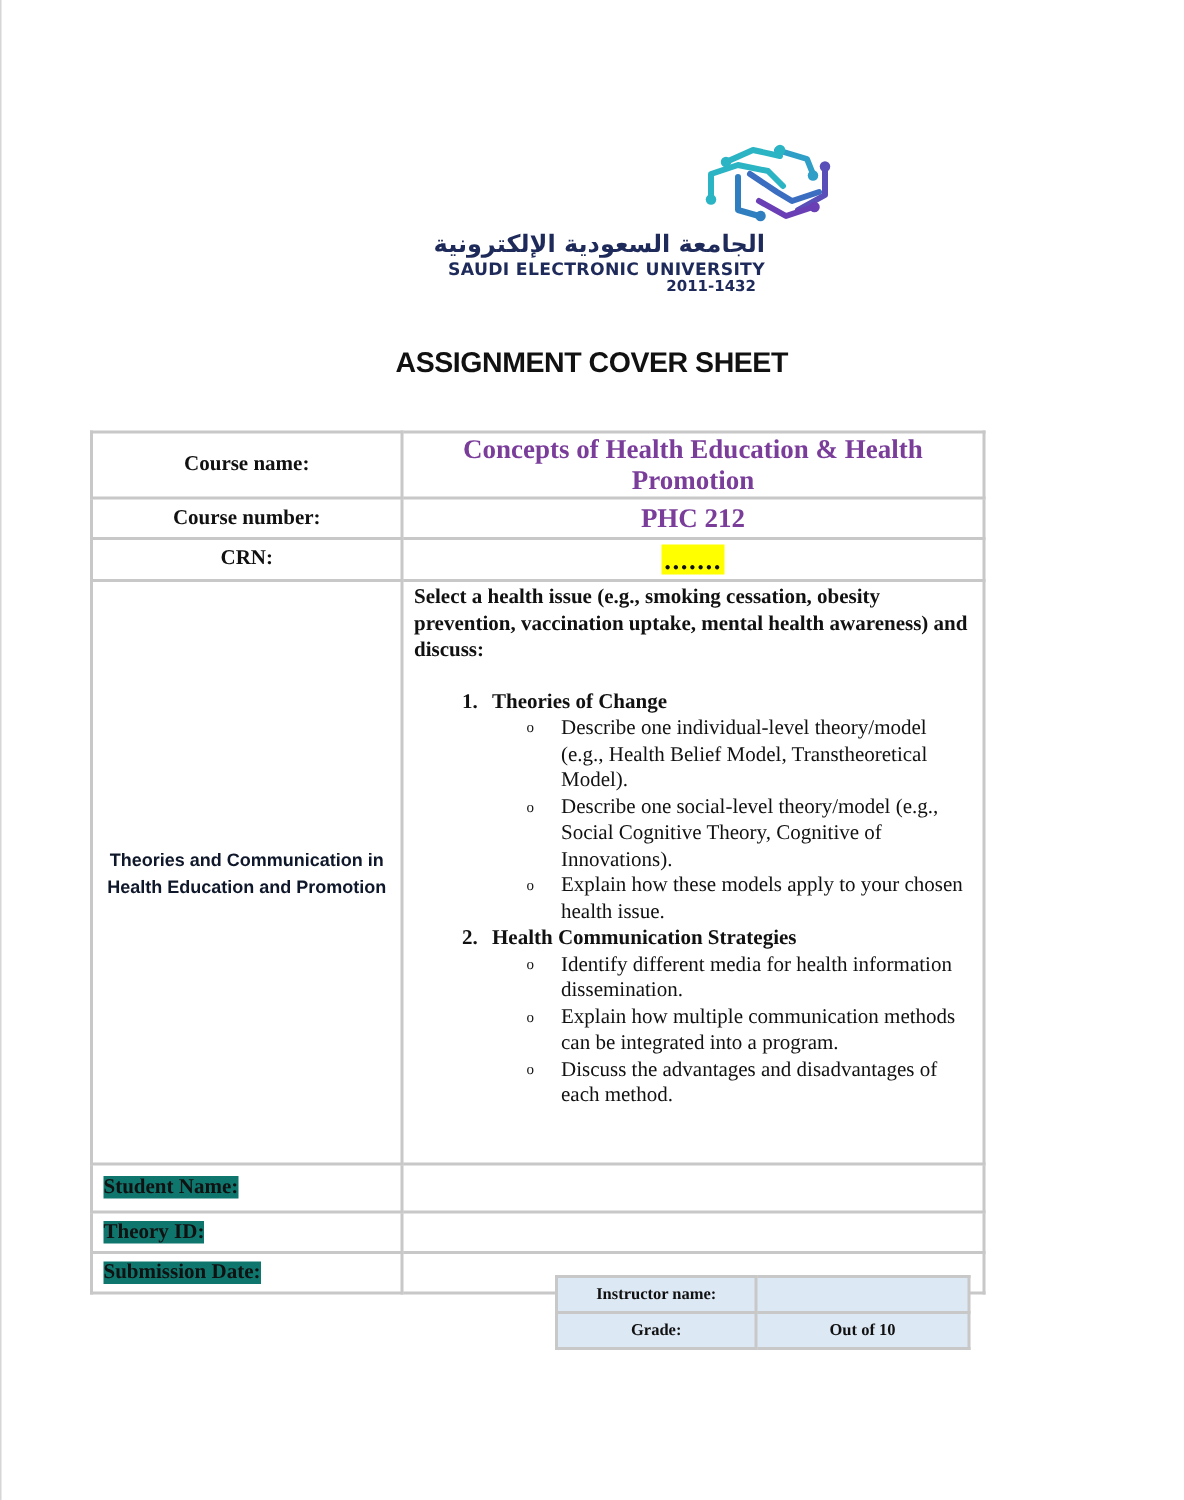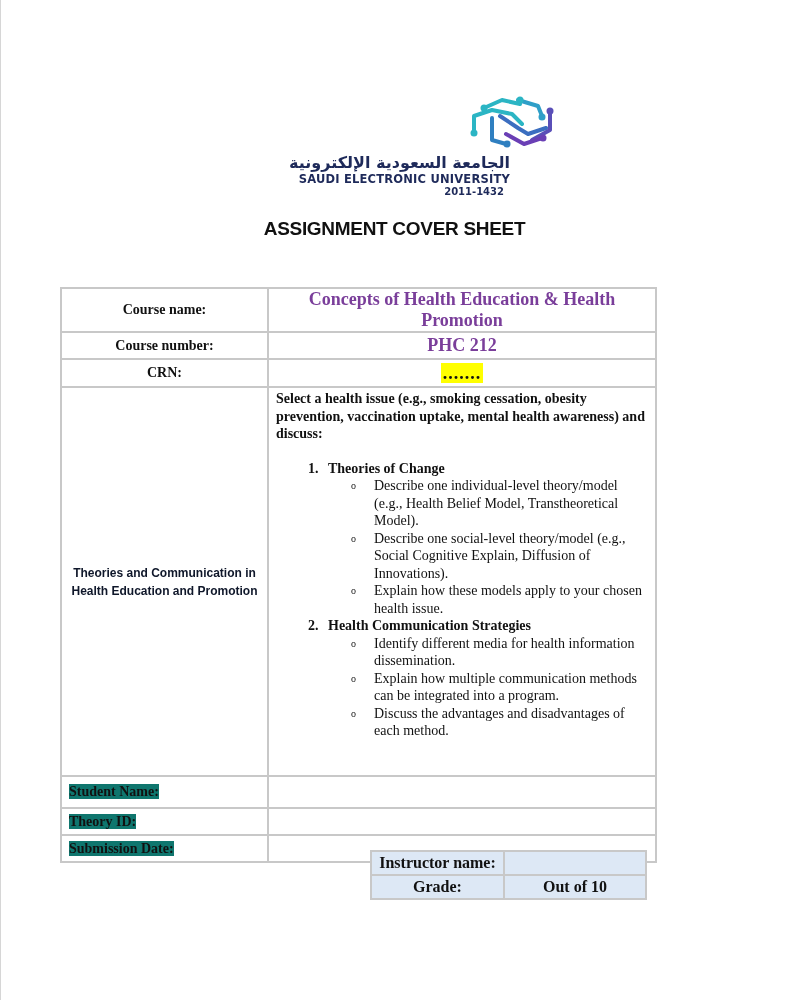--- a/index.html
+++ b/index.html
@@ -5,21 +5,21 @@
   html, body { margin: 0; padding: 0; background: #ffffff; }
   body { width: 789px; height: 1000px; position: relative; overflow: hidden; }
   .page-edge { position: absolute; left: 0; top: 0; width: 1px; height: 1000px; background: #d6d6d6; }
 
   .logo { position: absolute; left: 250px; top: 94px; width: 320px; height: 110px; }
   .logo svg.mark { position: absolute; left: 212px; top: 0; width: 100px; height: 56px; }
   .logo .ar { position: absolute; left: 4px; top: 60px; width: 256px; text-align: right; font-family: "DejaVu Sans", sans-serif; font-weight: bold; font-size: 16px; color: #1e2a5a; direction: rtl; line-height: 18px; }
   .logo .en-name { position: absolute; left: 4px; top: 78px; width: 256px; text-align: right; font-family: "DejaVu Sans", sans-serif; font-weight: bold; font-size: 11.5px; color: #1e2a5a; letter-spacing: 0.2px; }
   .logo .years { position: absolute; left: 4px; top: 92px; width: 250px; text-align: right; font-family: "DejaVu Sans", sans-serif; font-weight: bold; font-size: 10px; color: #1e2a5a; }
 
-  .doc-title { position: absolute; left: 0; width: 789px; top: 218px; text-align: center; font-family: "Liberation Sans", sans-serif; font-weight: bold; font-size: 19px; color: #111; letter-spacing: -0.3px; }
+  .doc-title { position: absolute; left: 0; width: 789px; top: 232px; text-align: center; font-family: "Liberation Sans", sans-serif; font-weight: bold; font-size: 19px; color: #111; letter-spacing: -0.3px; }
 
   table { border-collapse: collapse; position: absolute; font-family: "Liberation Serif", serif; }
   .main { left: 60px; top: 287px; width: 597px; }
   .main td { border: 2px solid #c8c8c8; padding: 0; vertical-align: middle; }
   .main td.lab { width: 198px; text-align: center; font-weight: bold; font-size: 14px; color: #111; }
   .main td.val { text-align: center; font-weight: bold; font-size: 18px; color: #7a3e9a; }
   .r1 td { height: 24px; }
   .r2 td { height: 25px; }
   .r3 td { height: 26px; }
   .r4 td { height: 385px; }
@@ -32,21 +32,21 @@
   .intro { font-weight: bold; margin: 0 0 17px 0; }
   ol { margin: 0; padding: 0 0 0 46px; }
   ol > li { font-weight: bold; padding-left: 6px; }
   ul { margin: 0; padding: 0 0 0 46px; list-style: none; }
   ul > li { font-weight: normal; position: relative; }
   ul > li .bullet { position: absolute; left: -23px; top: 0; font-size: 10px; }
   td.slab { text-align: left !important; padding-left: 7px !important; font-size: 13.5px; }
   td.slab span { background: #0f766e; font-weight: bold; color: #111; }
 
   .instr { left: 370px; top: 850px; width: 277px; }
-  .instr td { border: 2px solid #c8c8c8; background: #dde8f5; height: 22px; text-align: center; font-weight: bold; font-size: 16px; color: #111; padding: 0; }
+  .instr td { border: 2px solid #c8c8c8; background: #dde8f5; height: 22px; text-align: center; font-weight: bold; font-size: 11px; color: #111; padding: 0; }
   .instr td.il { width: 131px; }
 </style>
 </head>
 <body>
 
 <div class="page-edge"></div>
 
 <div class="logo">
   <svg class="mark" viewBox="0 0 100 56">
     <g fill="none" stroke-width="4" stroke-linecap="round" stroke-linejoin="round">
@@ -93,21 +93,21 @@
     <td class="lab">
       <div class="topic">Theories and Communication in Health Education and Promotion</div>
     </td>
     <td class="desc">
       <p class="intro">Select a health issue (e.g., smoking cessation, obesity prevention, vaccination uptake, mental health awareness) and discuss:</p>
       <ol>
         <li>
           <span>Theories of Change</span>
           <ul>
             <li><span class="bullet">o</span><span>Describe one individual-level theory/model (e.g., Health Belief Model, Transtheoretical Model).</span></li>
-            <li><span class="bullet">o</span><span>Describe one social-level theory/model (e.g., Social Cognitive Explain, Diffusion of Innovations).</span></li>
+            <li><span class="bullet">o</span><span>Describe one social-level theory/model (e.g., Social Cognitive Theory, Cognitive of Innovations).</span></li>
             <li><span class="bullet">o</span><span>Explain how these models apply to your chosen health issue.</span></li>
           </ul>
         </li>
         <li>
           <span>Health Communication Strategies</span>
           <ul>
             <li><span class="bullet">o</span><span>Identify different media for health information dissemination.</span></li>
             <li><span class="bullet">o</span><span>Explain how multiple communication methods can be integrated into a program.</span></li>
             <li><span class="bullet">o</span><span>Discuss the advantages and disadvantages of each method.</span></li>
           </ul>

